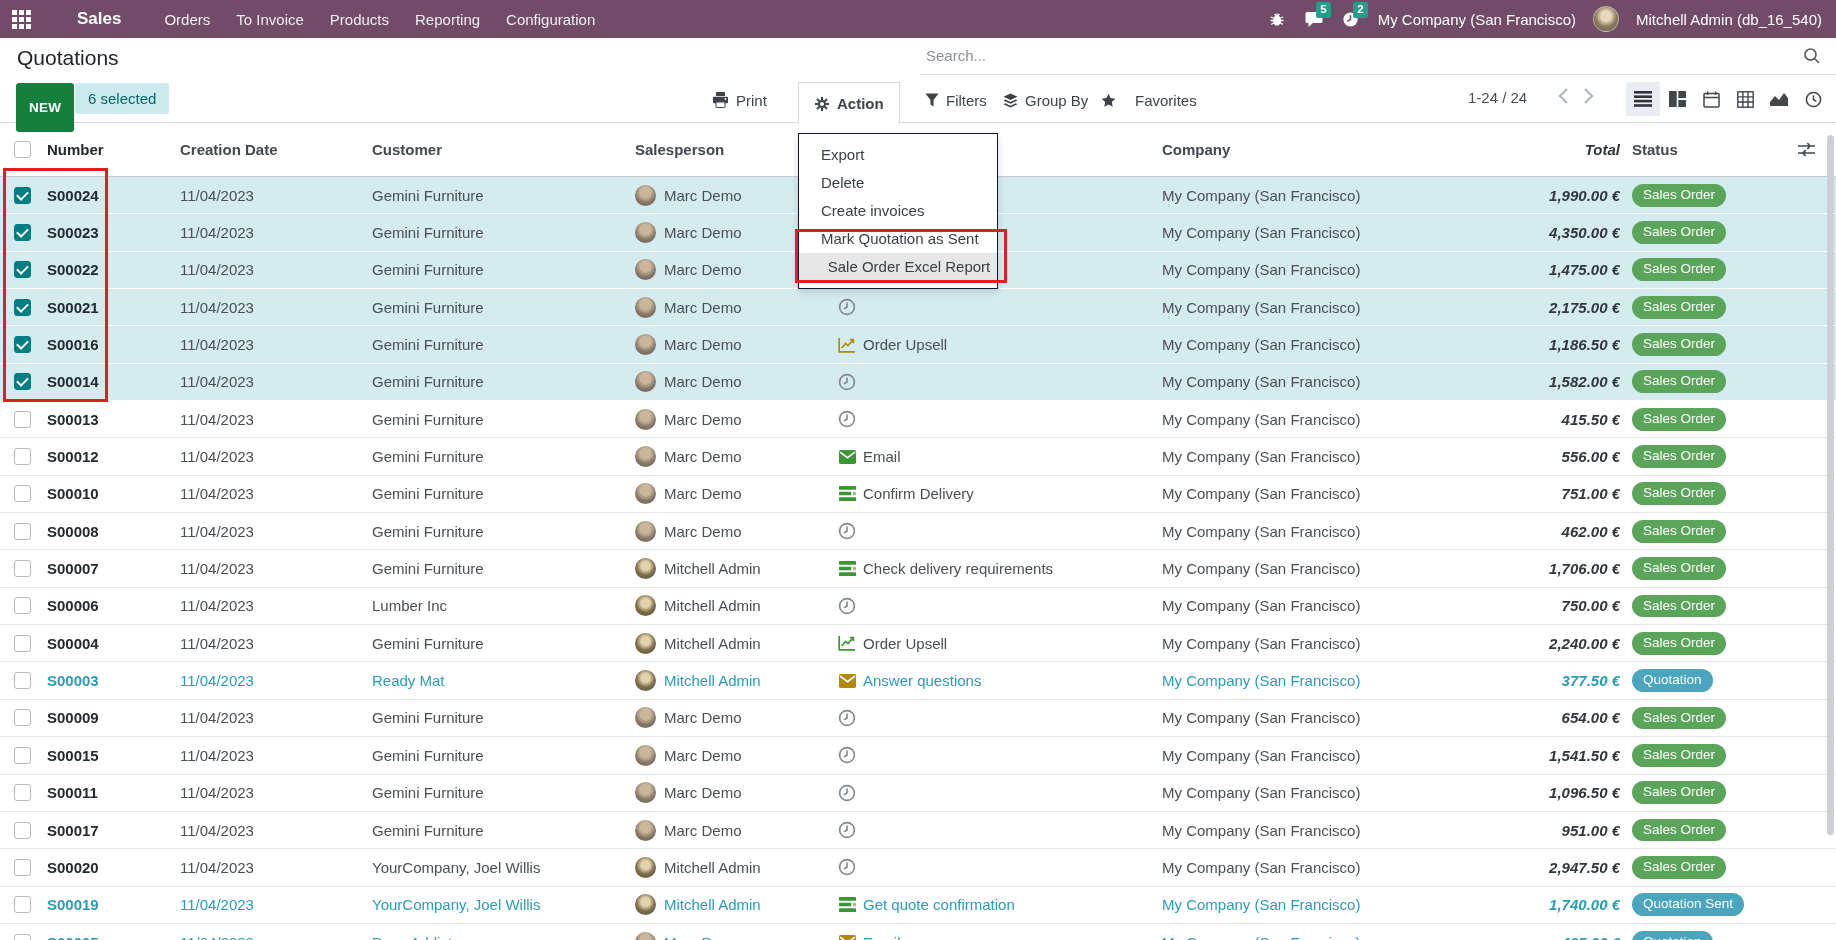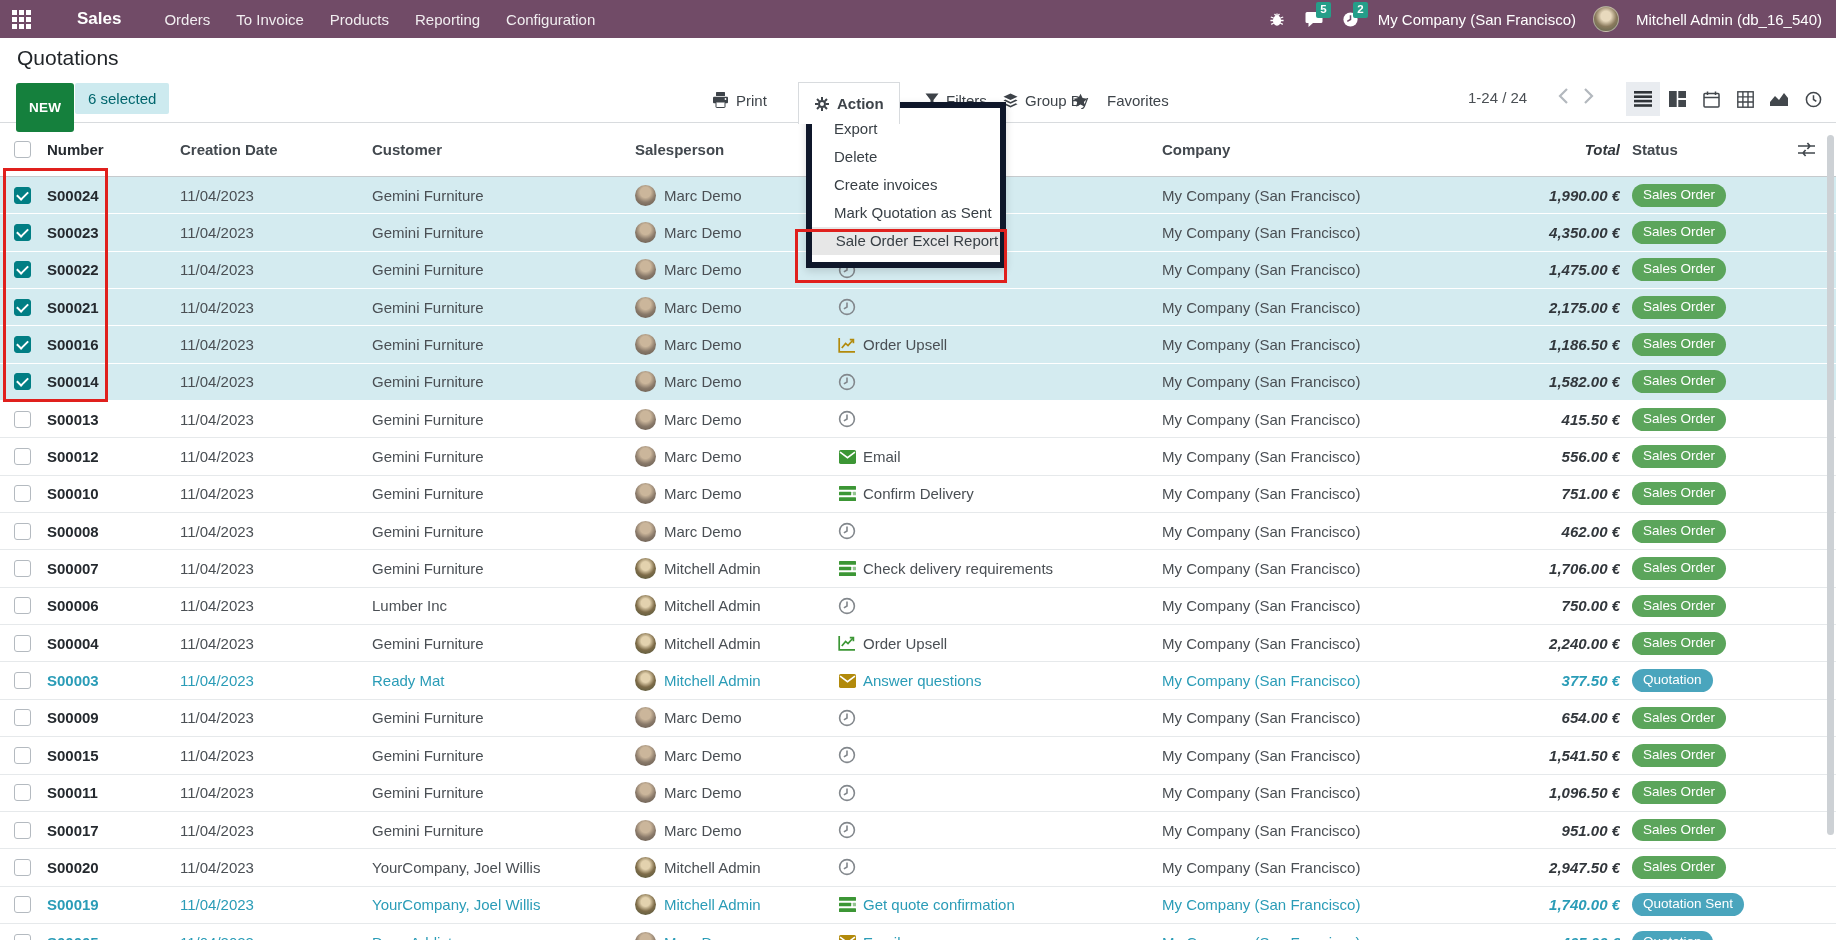--- a/index.html
+++ b/index.html
@@ -39,21 +39,21 @@
   .chip-selected { position:absolute; left:75px; top:7px; background:#cdeaef; color:#01666d;
     font-size:15px; padding:7px 13px; border-radius:2px; }
   .ctl-btn { position:absolute; top:7px; height:34px; display:flex; align-items:center; gap:7px;
     font-size:15px; color:#3e444a; cursor:pointer; background:transparent; border:none;
     font-family:"Liberation Sans",sans-serif;}
   .ctl-print { left:712px; }
   .ctl-action { left:798px; top:6px; background:#fff; border:1px solid #d8dbde; border-bottom:none;
     height:42px; padding:0 15px; z-index:31; position:absolute;}
   .ctl-filters { left:925px; }
   .ctl-groupby { left:1003px; }
-  .ctl-favorites { left:1073px;gap:19px; }
+  .ctl-favorites { left:1101px;gap:19px; }
   .pager { position:absolute; left:1468px; top:13px; font-size:15px; color:#4a4f54; }
   .pager-nav { position:absolute; left:1558px; top:11px; display:flex; gap:14px; color:#b9bec4; }
   .views { position:absolute; left:1626px; top:6px; display:flex; }
   .view-btn { width:34px; height:34px; display:flex; align-items:center; justify-content:center;
     color:#42474c; cursor:pointer; }
   .view-btn.active { background:#e9ecf0; }
 
   
   .thead { display:flex; align-items:center; height:54px; border-bottom:1px solid #c6cacd;
     font-weight:700; color:#42484e; font-size:15px; position:relative;}
@@ -88,22 +88,22 @@
   .alabel { color:#4a4f54; }
   .blue .cell, .blue .sname, .blue .alabel, .blue.trow { color:#2a9cb7; }
   .blue .c-num, .blue .c-total { color:#2a9cb7; }
   .badge { display:inline-block; font-size:13.5px; font-weight:500; color:#fff;
     padding:3px 11px; border-radius:20px; line-height:1.25; }
   .badge.success { background:#5BA55B; }
   .badge.info    { background:#4AA5BD; }
   .opt-col-ico { position:absolute; left:1797px; top:18px; color:#42484e; cursor:pointer;}
 
   
-  .dropdown { position:absolute; left:798px; top:102px; width:200px; background:#fff;
-    border:6px solid #0f172a; box-shadow:0 3px 8px rgba(0,0,0,.14); z-index:30; padding:7px 0;margin-left:8px; }
+  .dropdown { position:absolute; left:798px; top:133px; width:200px; background:#fff;
+    border:1px solid #0f172a; box-shadow:0 3px 8px rgba(0,0,0,.14); z-index:30; padding:7px 0; }
   .menu-item { height:28px; line-height:28px; padding-left:22px; font-size:15px; color:#383f45; cursor:pointer; }
   .menu-item.hl { background:#e7e7e7;text-align:center; }
 
   
   .redbox { position:absolute; border:3px solid #e0201d; z-index:40; pointer-events:none; }
   .redbox-rows { left:3px; top:168px; width:105px; height:234px; }
   .redbox-menu { left:795px; top:229px; width:212px; height:54px; }
 
   
   .vscroll { position:absolute; right:2px; top:135px; width:7px; height:700px;
@@ -157,20 +157,29 @@
         <span class="nav-badge">2</span>
       </span>
       <span>My Company (San Francisco)</span>
       <span class="nav-avatar"></span>
       <span>Mitchell Admin (db_16_540)</span>
     </div>
   </nav>
 
   <div class="subheader">
     <h1 class="page-title">Quotations</h1>
+    <div class="searchbar">
+      <span class="search-ph">Search...</span>
+      <span class="search-ico">
+        <svg width="20" height="20" viewBox="0 0 20 20" fill="none" stroke="currentColor" stroke-width="1.6">
+          <circle cx="8.5" cy="8.5" r="5.5"></circle>
+            <path d="M12.8 12.8 L17 17"></path>
+        </svg>
+      </span>
+    </div>
   </div>
 
   <div class="control-row">
     <button class="btn-new">NEW</button>
     <span class="chip-selected">6 selected</span>
 
     <button class="ctl-btn ctl-print">
       <svg width="17" height="16" viewBox="0 0 17 16" fill="#3e444a">
         <rect x="4" y="0" width="9" height="4" rx="0.5"></rect>
         <rect x="1" y="4.8" width="15" height="6.5" rx="1"></rect>

